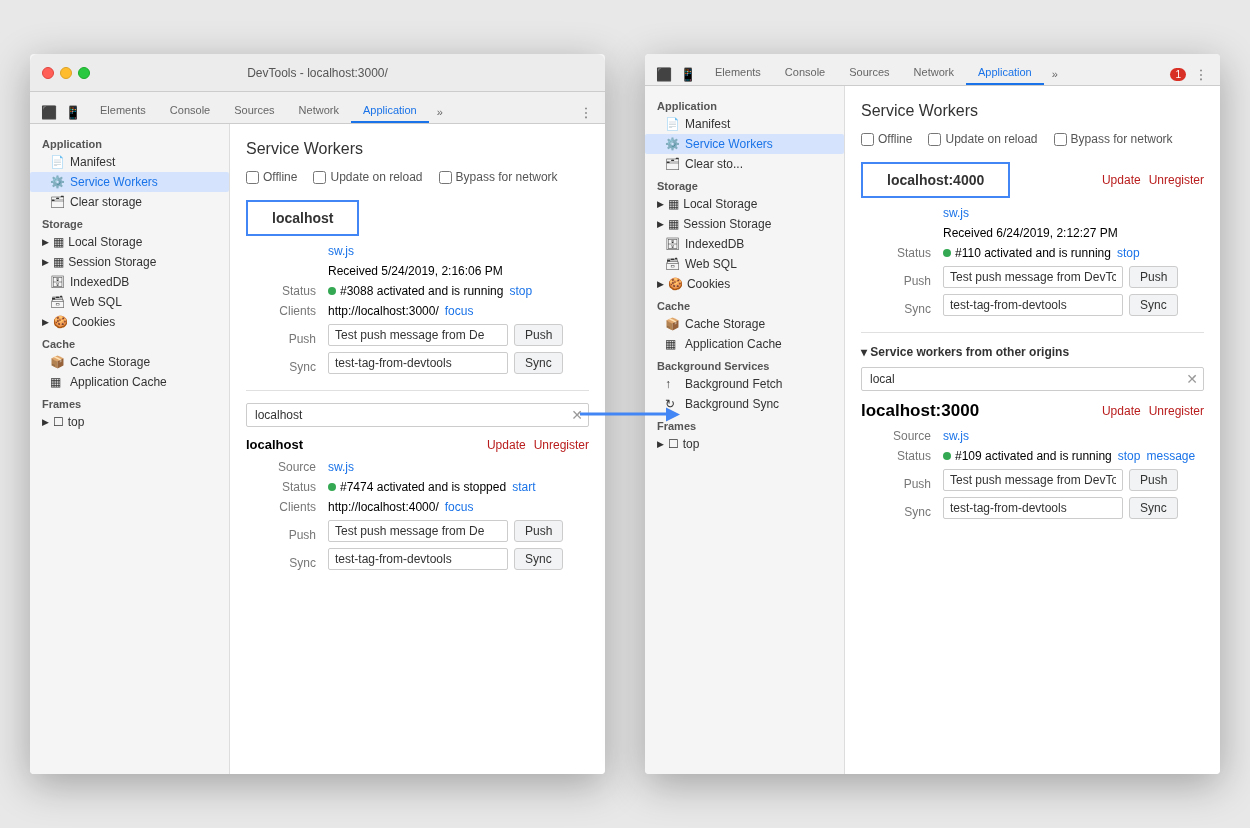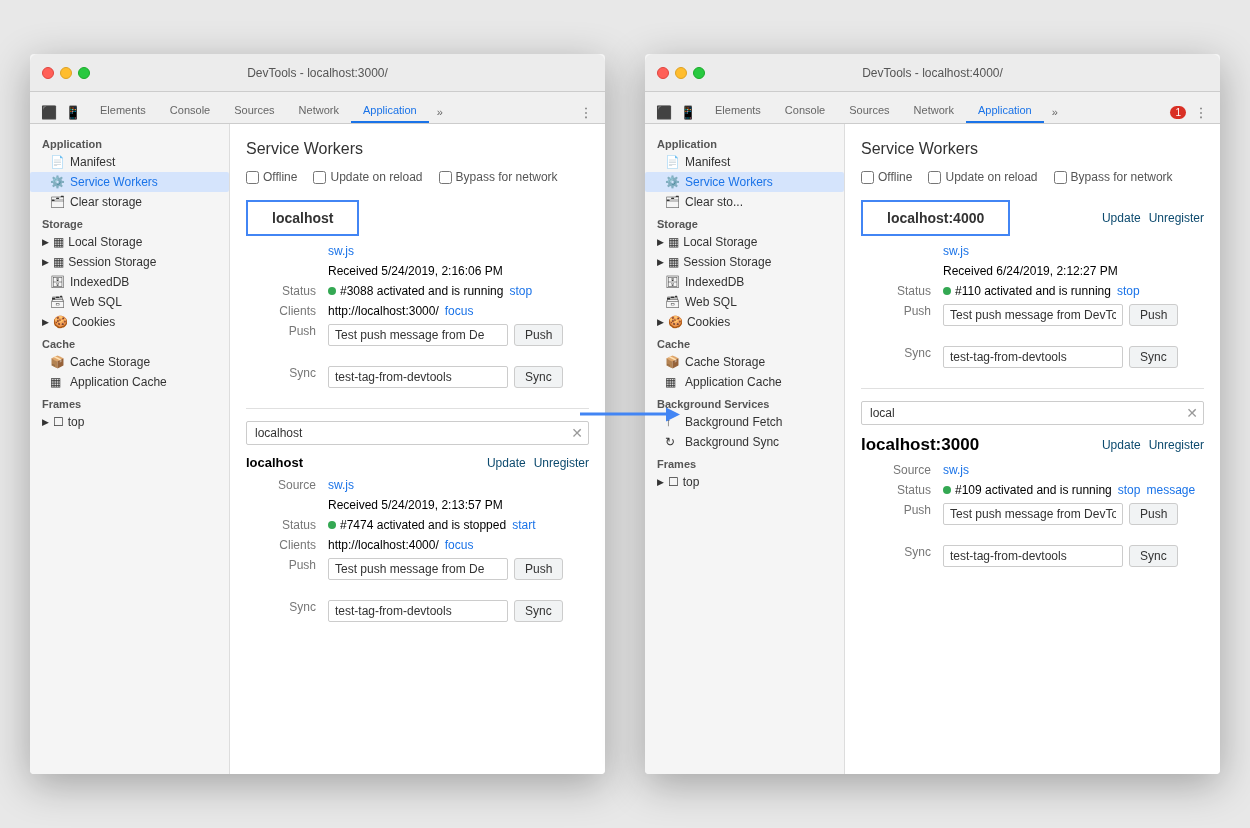--- a/index.html
+++ b/index.html
@@ -198,21 +198,21 @@
       background: white;
       border: 2px solid #4285f4;
       padding: 6px 16px;
       display: inline-block;
     }
     .sw-links {
       display: flex;
       gap: 8px;
     }
     .sw-link {
-      color: #0c4a6e;
+      color: #b91c1c;
       text-decoration: none;
       font-size: 12px;
       cursor: pointer;
     }
     .sw-source-row, .sw-info-row, .sw-field-row {
       display: flex;
       align-items: center;
       margin-bottom: 6px;
       font-size: 12px;
     }
@@ -231,22 +231,22 @@
       margin-right: 4px;
     }
     .sw-action-link {
       color: #1a73e8;
       text-decoration: none;
       margin-left: 6px;
       cursor: pointer;
     }
     .sw-input-row {
       display: flex;
-      align-items: flex-start;
-      margin-bottom: 20px;
+      align-items: flex-end;
+      margin-bottom: 6px;
       font-size: 12px;
     }
     .sw-input {
       border: 1px solid #ccc;
       border-radius: 2px;
       padding: 3px 6px;
       font-size: 12px;
       width: 180px;
       color: #333;
     }
@@ -470,24 +470,20 @@
             <strong style="font-size:13px;">localhost</strong>
             <div class="sw-links">
               <a class="sw-link">Update</a>
               <a class="sw-link">Unregister</a>
             </div>
           </div>
           <div class="sw-source-row">
             <span class="sw-label">Source</span>
             <a class="sw-action-link" style="margin-left:0;">sw.js</a>
           </div>
-          <div class="sw-info-row">
-            <span class="sw-label"></span>
-            <span>Received 5/24/2019, 2:13:57 PM</span>
-          </div>
           <div class="sw-field-row">
             <span class="sw-label">Status</span>
             <span class="sw-status-dot"></span>
             <span>#7474 activated and is stopped</span>
             <a class="sw-action-link">start</a>
           </div>
           <div class="sw-field-row">
             <span class="sw-label">Clients</span>
             <span>http://localhost:4000/</span>
             <a class="sw-action-link">focus</a>
@@ -508,28 +504,20 @@
   </div>
 
   <div style="position:absolute; left:50%; top:50%; transform:translate(-50%,-50%); z-index:20; pointer-events:none; display:flex; align-items:center;">
     <div style="width:90px; height:3px; background:#4285f4; position:relative;">
       <div style="position:absolute; right:-10px; top:-5px; border-left:14px solid #4285f4; border-top:7px solid transparent; border-bottom:7px solid transparent;"></div>
     </div>
   </div>
 
   <div class="devtools-window">
 
-    <div class="title-bar">
-      <div class="traffic-lights">
-        <div class="tl tl-red"></div>
-        <div class="tl tl-yellow"></div>
-        <div class="tl tl-green"></div>
-      </div>
-      <div class="title-text">DevTools - localhost:4000/</div>
-    </div>
 
     <div class="tab-bar">
       <div class="tab-bar-left">
         <div class="tab-icon-btn">⬛</div>
         <div class="tab-icon-btn">📱</div>
       </div>
       <div class="tab-item">Elements</div>
       <div class="tab-item">Console</div>
       <div class="tab-item">Sources</div>
       <div class="tab-item">Network</div>
@@ -662,20 +650,23 @@
           </div>
           <div class="sw-input-row">
             <span class="sw-label">Sync</span>
             <input class="sw-input" value="test-tag-from-devtools" style="">
             <button class="sw-button">Sync</button>
           </div>
         </div>
 
         <hr class="divider">
 
+        <div class="other-origins-title">
+          <span>▾ Service workers from other origins</span>
+        </div>
         <div class="filter-input-wrap">
           <input class="filter-input" value="local" style="">
           <span class="filter-clear">✕</span>
         </div>
 
         <div class="sw-card">
           <div class="sw-host-header">
             <strong style="font-size:17px;">localhost:3000</strong>
             <div class="sw-links">
               <a class="sw-link">Update</a>

